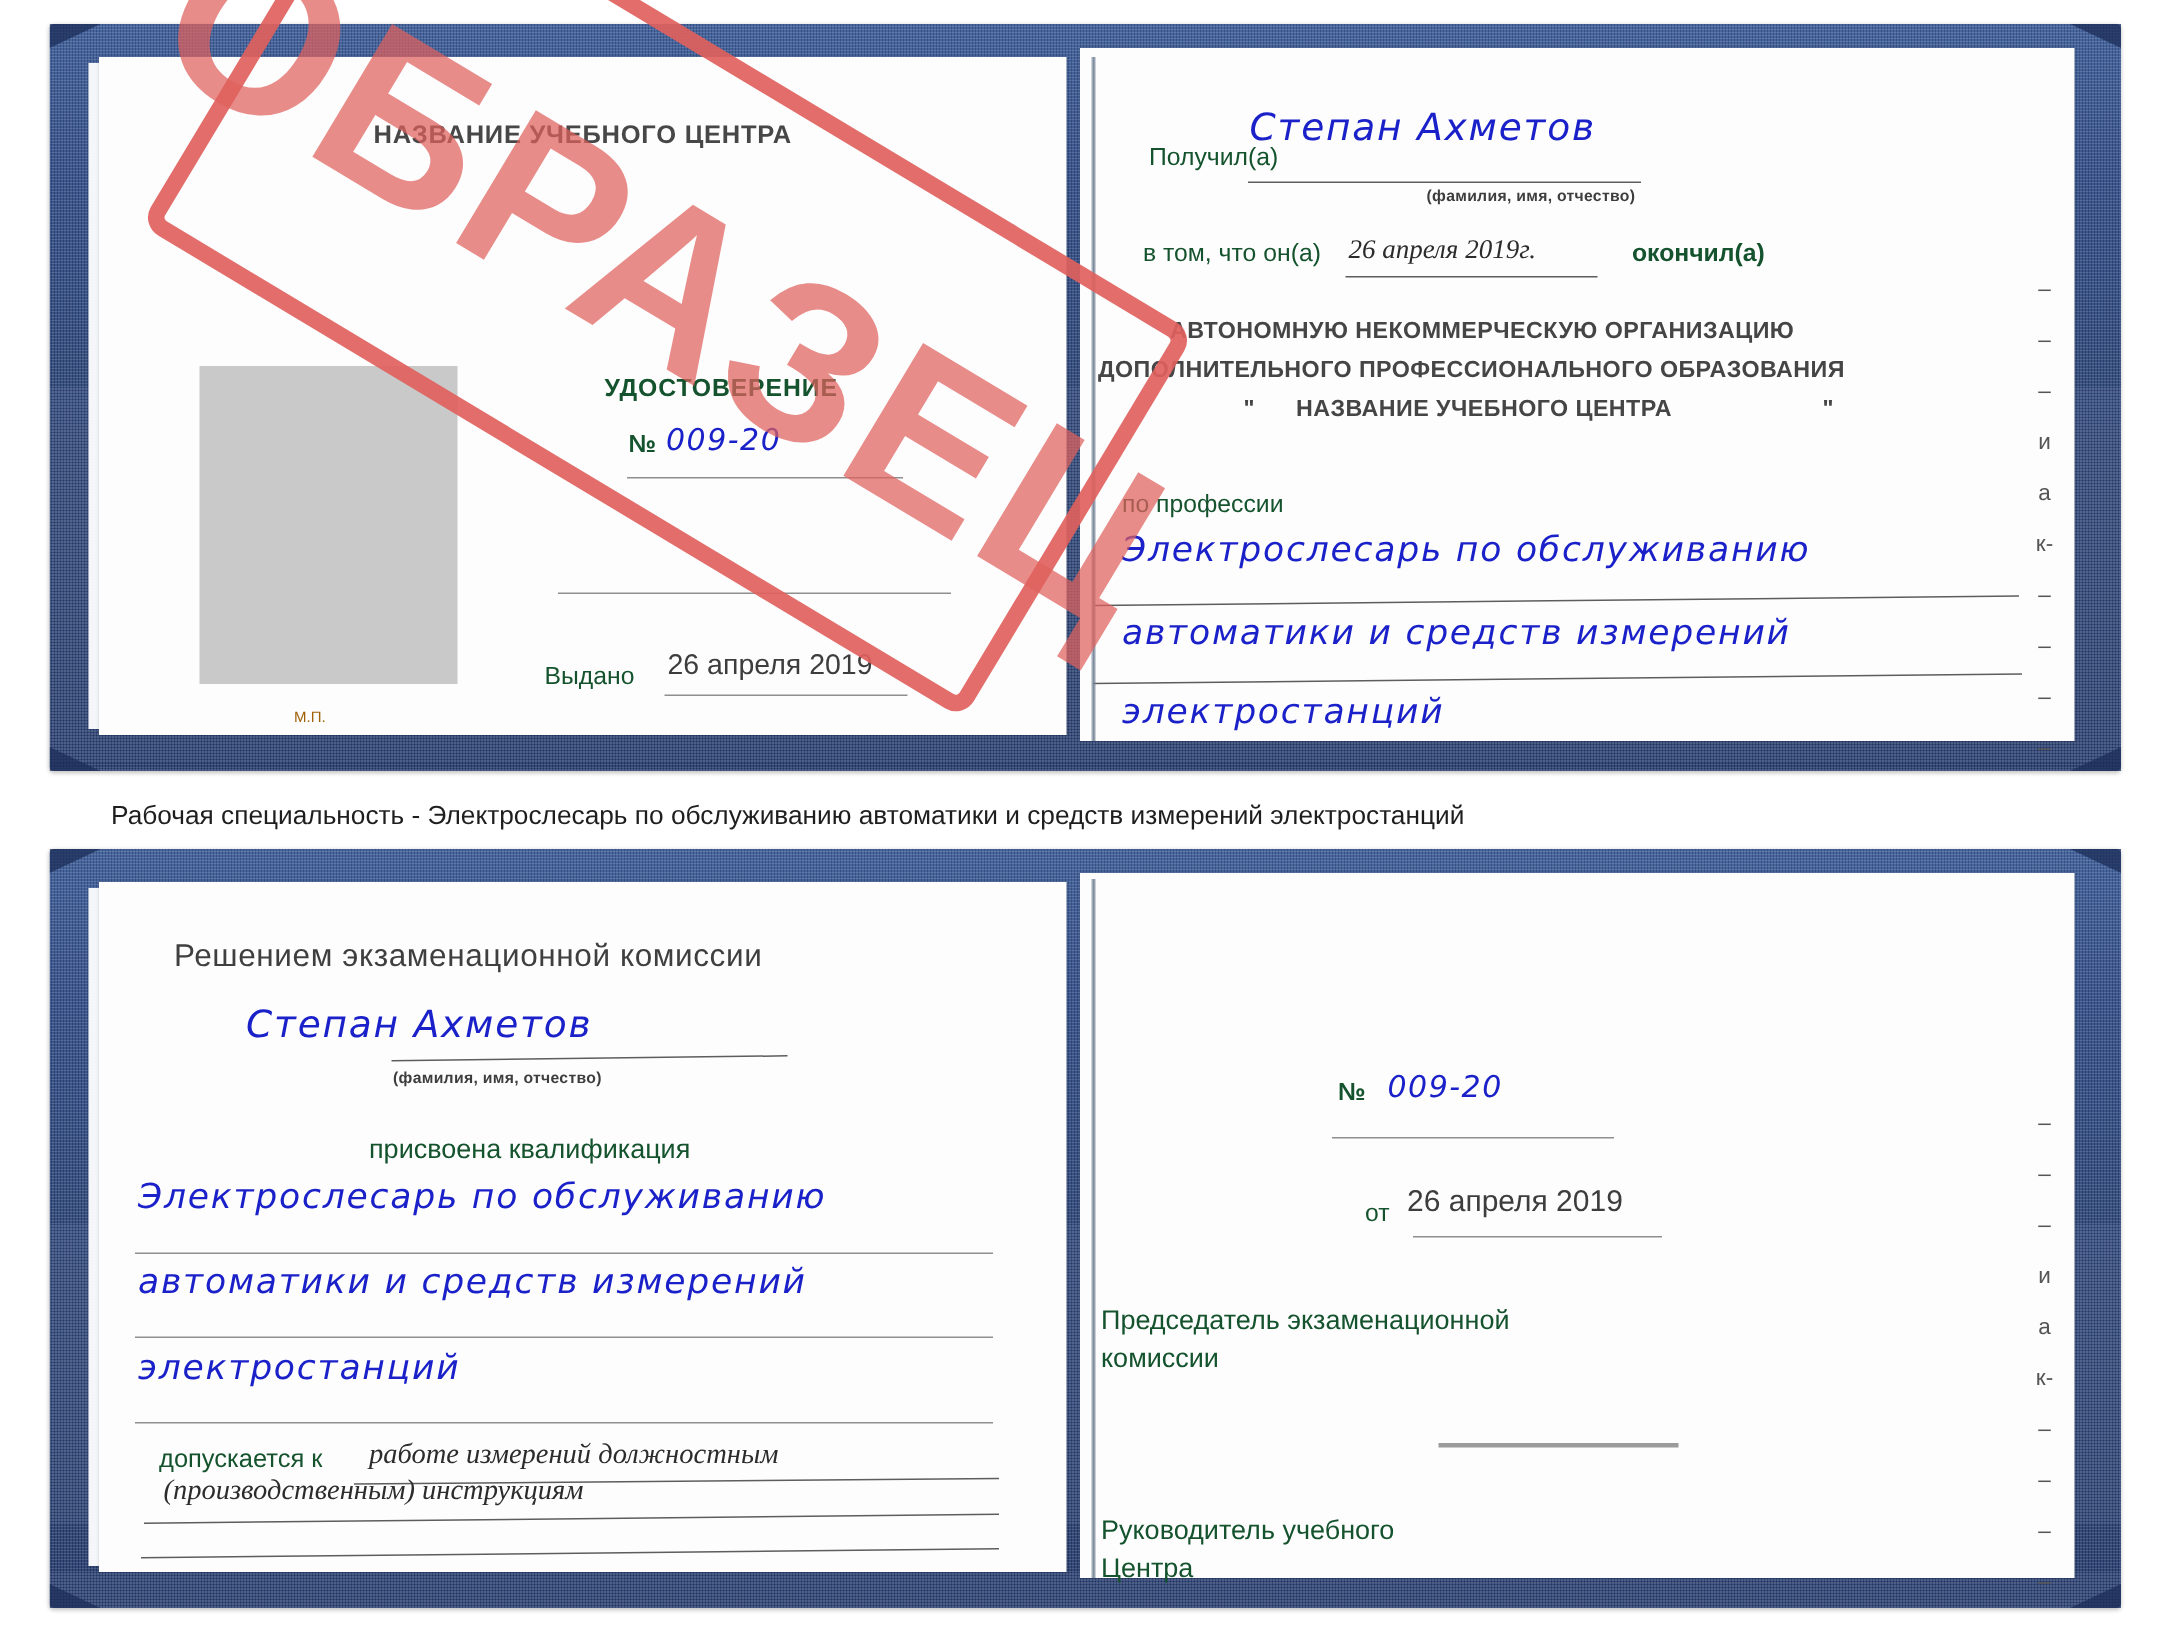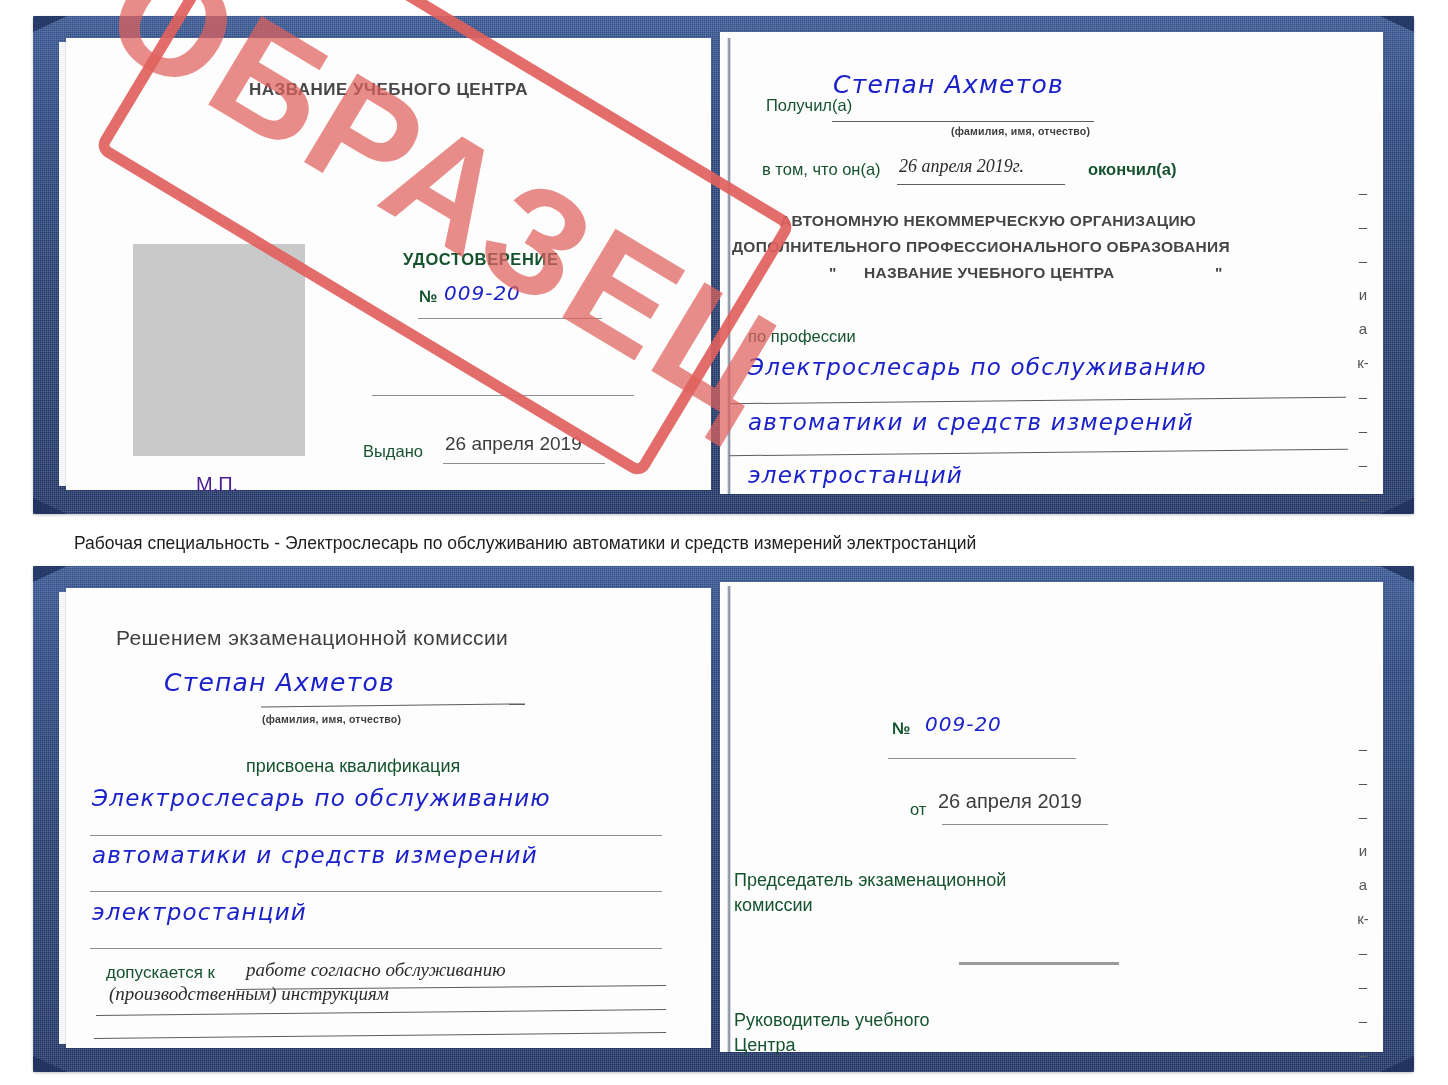--- a/index.html
+++ b/index.html
@@ -81,22 +81,22 @@
     color: #474747;
   }
 
   .photo-box {
     position: absolute;
     background: #c9c9c9;
   }
 
   .mp-label {
     position: absolute;
-    font-size: 20px;
-    color: #4c1d95;
+    font-size: 10px;
+    color: #a16207;
   }
 
   .lbl {
     position: absolute;
     font-size: 15.5px;
     color: #14532d;
     white-space: nowrap;
   }
   .lbl.big { font-size: 16.5px; }
   .lbl.caps {
@@ -302,21 +302,21 @@
       <div class="hand" style="left:26px; top:197px;">Электрослесарь по обслуживанию</div>
       <div class="rule" style="left:24px; top:247px; width:572px;"></div>
 
       <div class="hand" style="left:26px; top:254px;">автоматики и средств измерений</div>
       <div class="rule" style="left:24px; top:303px; width:572px;"></div>
 
       <div class="hand" style="left:26px; top:311px;">электростанций</div>
       <div class="rule" style="left:24px; top:360px; width:572px;"></div>
 
       <div class="lbl" style="left:40px; top:375px; font-size:17px;">допускается к</div>
-      <div class="typed" style="left:180px; top:371px; font-size:19px;">работе согласно обслуживанию</div>
+      <div class="typed" style="left:180px; top:371px; font-size:19px;">работе измерений должностным</div>
       <div class="rule dark" style="left:170px; top:399px; width:430px; transform:rotate(-0.5deg);"></div>
 
       <div class="typed" style="left:43px; top:395px; font-size:19px;">(производственным) инструкциям</div>
       <div class="rule dark" style="left:30px; top:424px; width:570px; transform:rotate(-0.6deg);"></div>
 
       <div class="rule dark" style="left:28px; top:447px; width:572px; transform:rotate(-0.6deg);"></div>
     </div>
   </div>
 
   <div class="sheet right">

